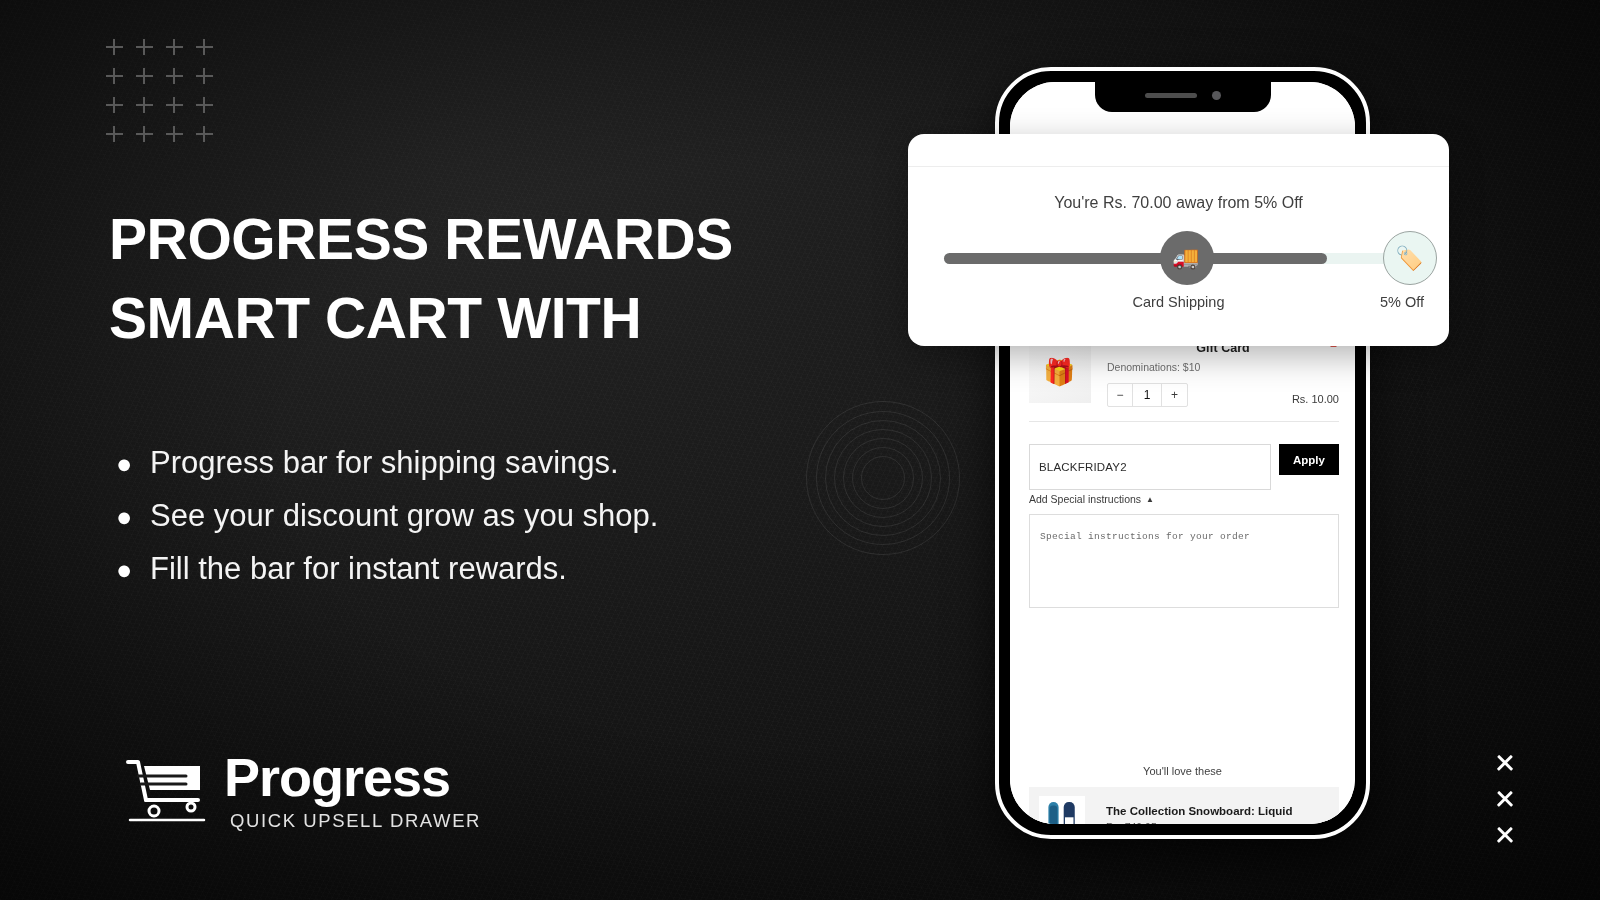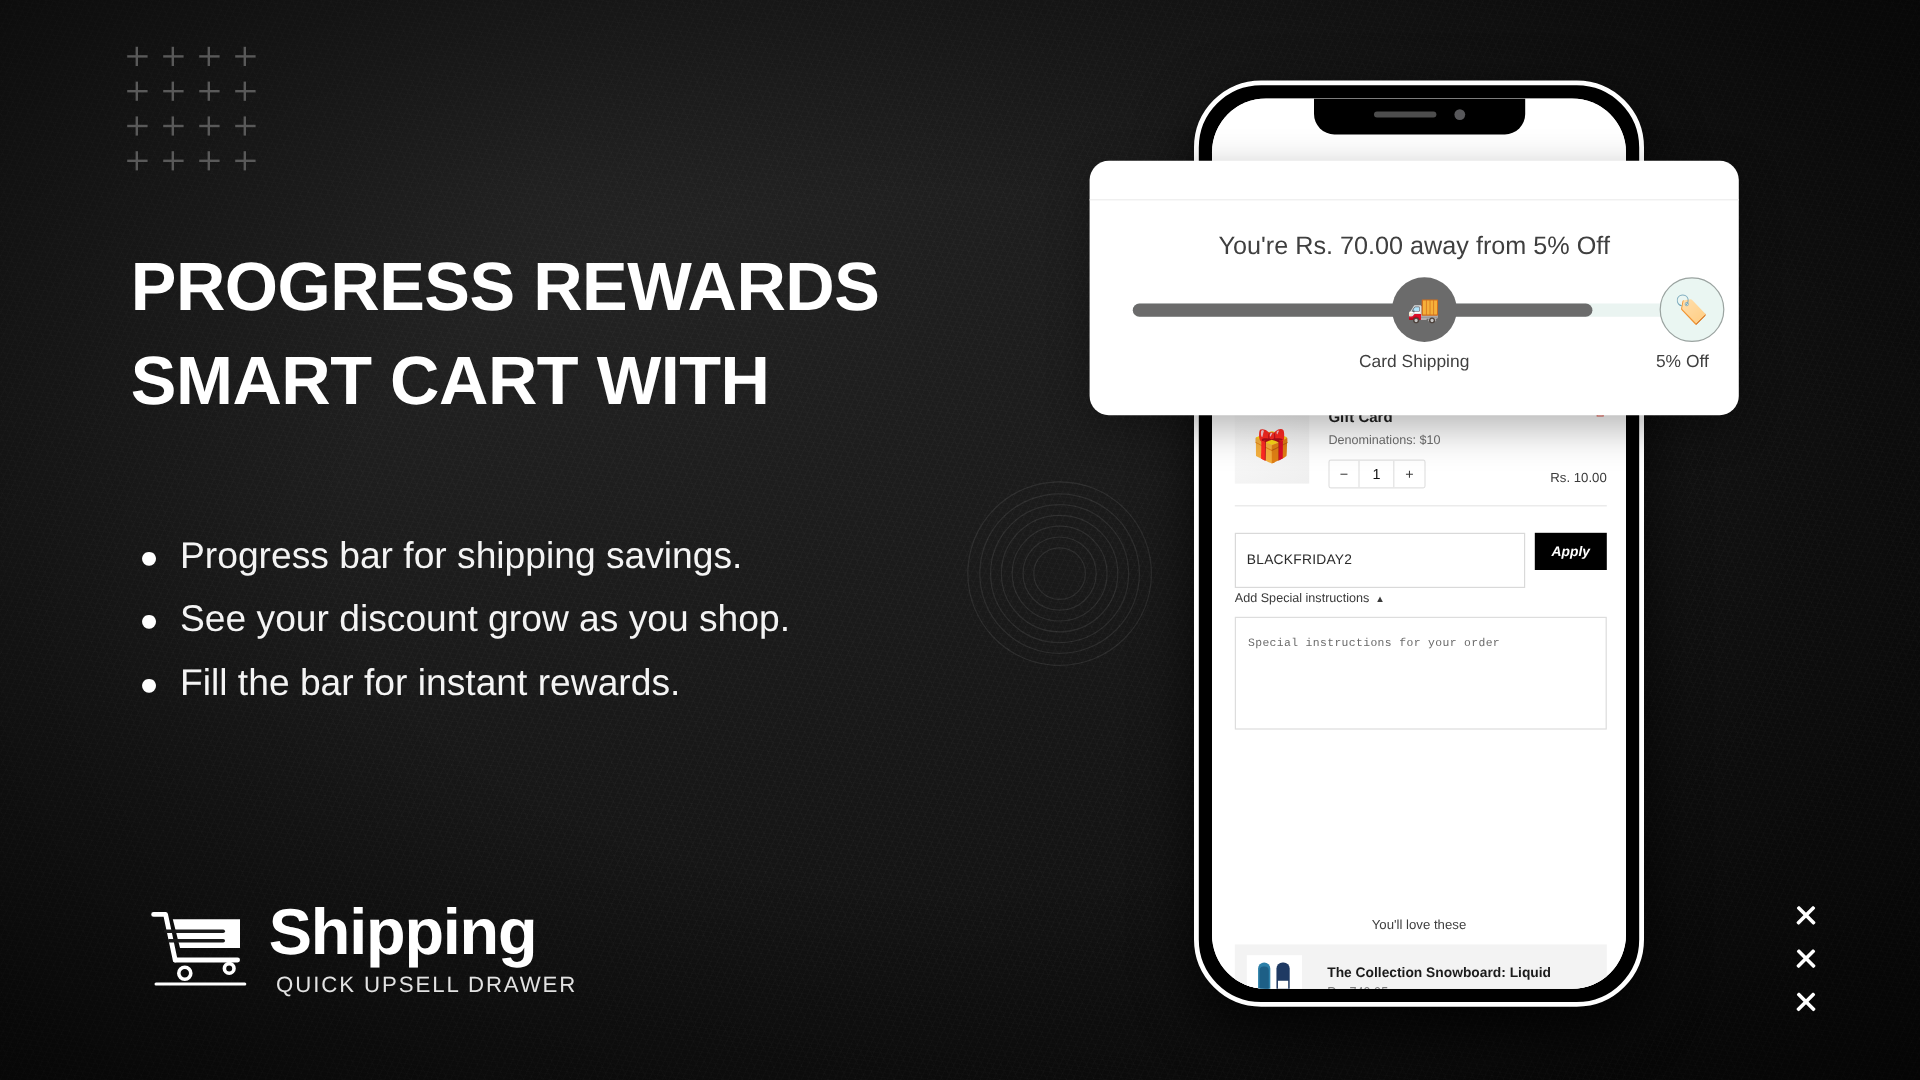--- a/index.html
+++ b/index.html
@@ -121,21 +121,21 @@
     padding-bottom:14px;
     border-bottom:1px solid #e6e6e6;
   }
   .item-thumb {
     width:62px; height:62px; flex:0 0 62px;
     background:linear-gradient(150deg,#fdfdfd 0%, #efefef 100%);
     display:flex; align-items:center; justify-content:center;
     font-size:26px; line-height:1;
   }
   .item-body { flex:1; margin-left:16px; position:relative; }
-  .item-title { font-size:12.5px; color:#222; font-weight:600; }
+  .item-title { font-size:12.5px; color:#222; font-weight:600;text-align:center; }
   .item-variant { font-size:10.5px; color:#6f6f6f; margin-top:6px; }
   .qty {
     display:inline-flex; margin-top:10px;
     border:1px solid #e1e1e1; border-radius:2px; overflow:hidden; background:#fff;
   }
   .qty span {
     display:flex; align-items:center; justify-content:center;
     width:25px; height:22px; font-size:12px; color:#3a3a3a;
     border-right:1px solid #e1e1e1;
   }
@@ -155,21 +155,21 @@
     display:flex; gap:8px;
   }
   .coupon-input {
     flex:1; height:46px; border:1px solid #d9d9d9; background:#fff;
     font-size:11.5px; color:#2b2b2b; padding:0 9px;
     display:flex; align-items:center; letter-spacing:0.2px;
   }
   .apply-btn {
     width:60px; height:31px; background:#000000; color:#ffffff;
     font-size:11.5px; font-weight:bold;
-    display:flex; align-items:center; justify-content:center;font-style:italic;
+    display:flex; align-items:center; justify-content:center;
   }
 
   .special-toggle {
     position:absolute; left:19px; top:411px;
     font-size:10.5px; color:#3a3a3a;
     display:flex; align-items:center; gap:5px;
   }
   .caret-up { font-size:8px; color:#3a3a3a; }
 
   .special-box {
@@ -203,21 +203,21 @@
     position:absolute; left:908px; top:134px; width:541px; height:212px;
     background:#ffffff; border-radius:16px;
     box-shadow:0 10px 34px rgba(0,0,0,0.30);
     z-index:10;
   }
   .progress-card::before {
     content:""; position:absolute; left:0; right:0; top:32px; height:1px; background:#ededed;
   }
   .pc-msg {
     position:absolute; left:0; right:0; top:60px; text-align:center;
-    font-size:21px; color:#3f3f3f;
+    font-size:16px; color:#3f3f3f;
   }
   .pc-bar-wrap { position:absolute; left:36px; right:20px; top:97px; height:54px; }
   .pc-track {
     position:absolute; left:0; right:0; top:22px; height:11px;
     background:#eaf4f1; border-radius:7px;
   }
   .pc-fill {
     position:absolute; left:0; top:22px; height:11px; width:79%;
     background:#6b6b6b; border-radius:7px;
   }
@@ -295,21 +295,21 @@
     <path d="M4 8 L14 8 L22 46" stroke="#ffffff" stroke-width="4" fill="none" stroke-linecap="round" stroke-linejoin="round"></path>
     <path d="M20 12 L76 12 L76 36 L26 36 Z" fill="#ffffff"></path>
     <path d="M14 22 L62 22" stroke="#1a1a1a" stroke-width="3" stroke-linecap="round"></path>
     <path d="M17 30 L62 30" stroke="#1a1a1a" stroke-width="3" stroke-linecap="round"></path>
     <path d="M22 46 L74 46" stroke="#ffffff" stroke-width="4" fill="none" stroke-linecap="round"></path>
     <circle cx="30" cy="57" r="5" stroke="#ffffff" stroke-width="3" fill="none"></circle>
     <circle cx="67" cy="53" r="4" stroke="#ffffff" stroke-width="3" fill="none"></circle>
     <path d="M6 66 L80 66" stroke="#ffffff" stroke-width="2.5" stroke-linecap="round"></path>
   </svg>
   <div class="logo-text">
-    <div class="logo-name">Shipping</div>
+    <div class="logo-name">Progress</div>
     <div class="logo-sub">QUICK UPSELL DRAWER</div>
   </div>
 </div>
 
 <div class="xmarks">
   <span class="xmark"></span>
   <span class="xmark"></span>
   <span class="xmark"></span>
 </div>
 

